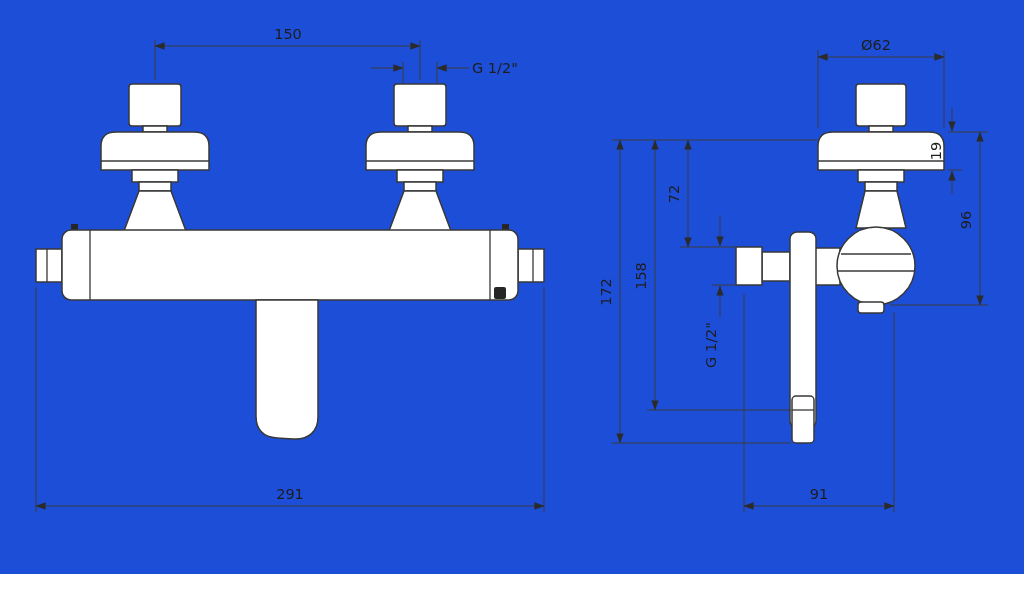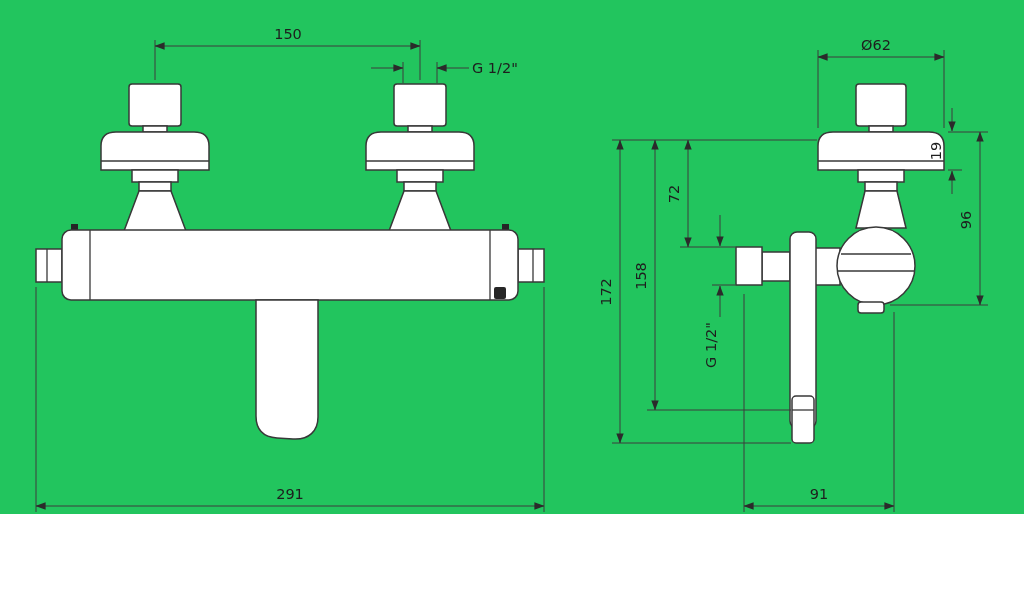--- a/index.html
+++ b/index.html
@@ -1,17 +1,17 @@
 <!DOCTYPE html>
 <html><head>
 <meta charset="utf-8">
 <style>
   html,body{margin:0;padding:0;background:#ffffff;}
   .canvas{
-    position:relative;width:1024px;height:514px;background:#22c55e;overflow:hidden;
+    position:relative;width:1024px;height:574px;background:#1d4ed8;overflow:hidden;
     font-family:"DejaVu Sans","Liberation Sans",sans-serif;
   }
   svg text{
     font-family:"DejaVu Sans","Liberation Sans",sans-serif;
     font-size:14.5px;fill:#1e1e1e;
   }
   .part{fill:#ffffff;stroke:#383838;stroke-width:1.5;}
   .partline{stroke:#383838;stroke-width:1.3;fill:none;}
   .dark{fill:#262626;stroke:none;}
   .dim{stroke:#3c3c3c;stroke-width:1;fill:none;}

